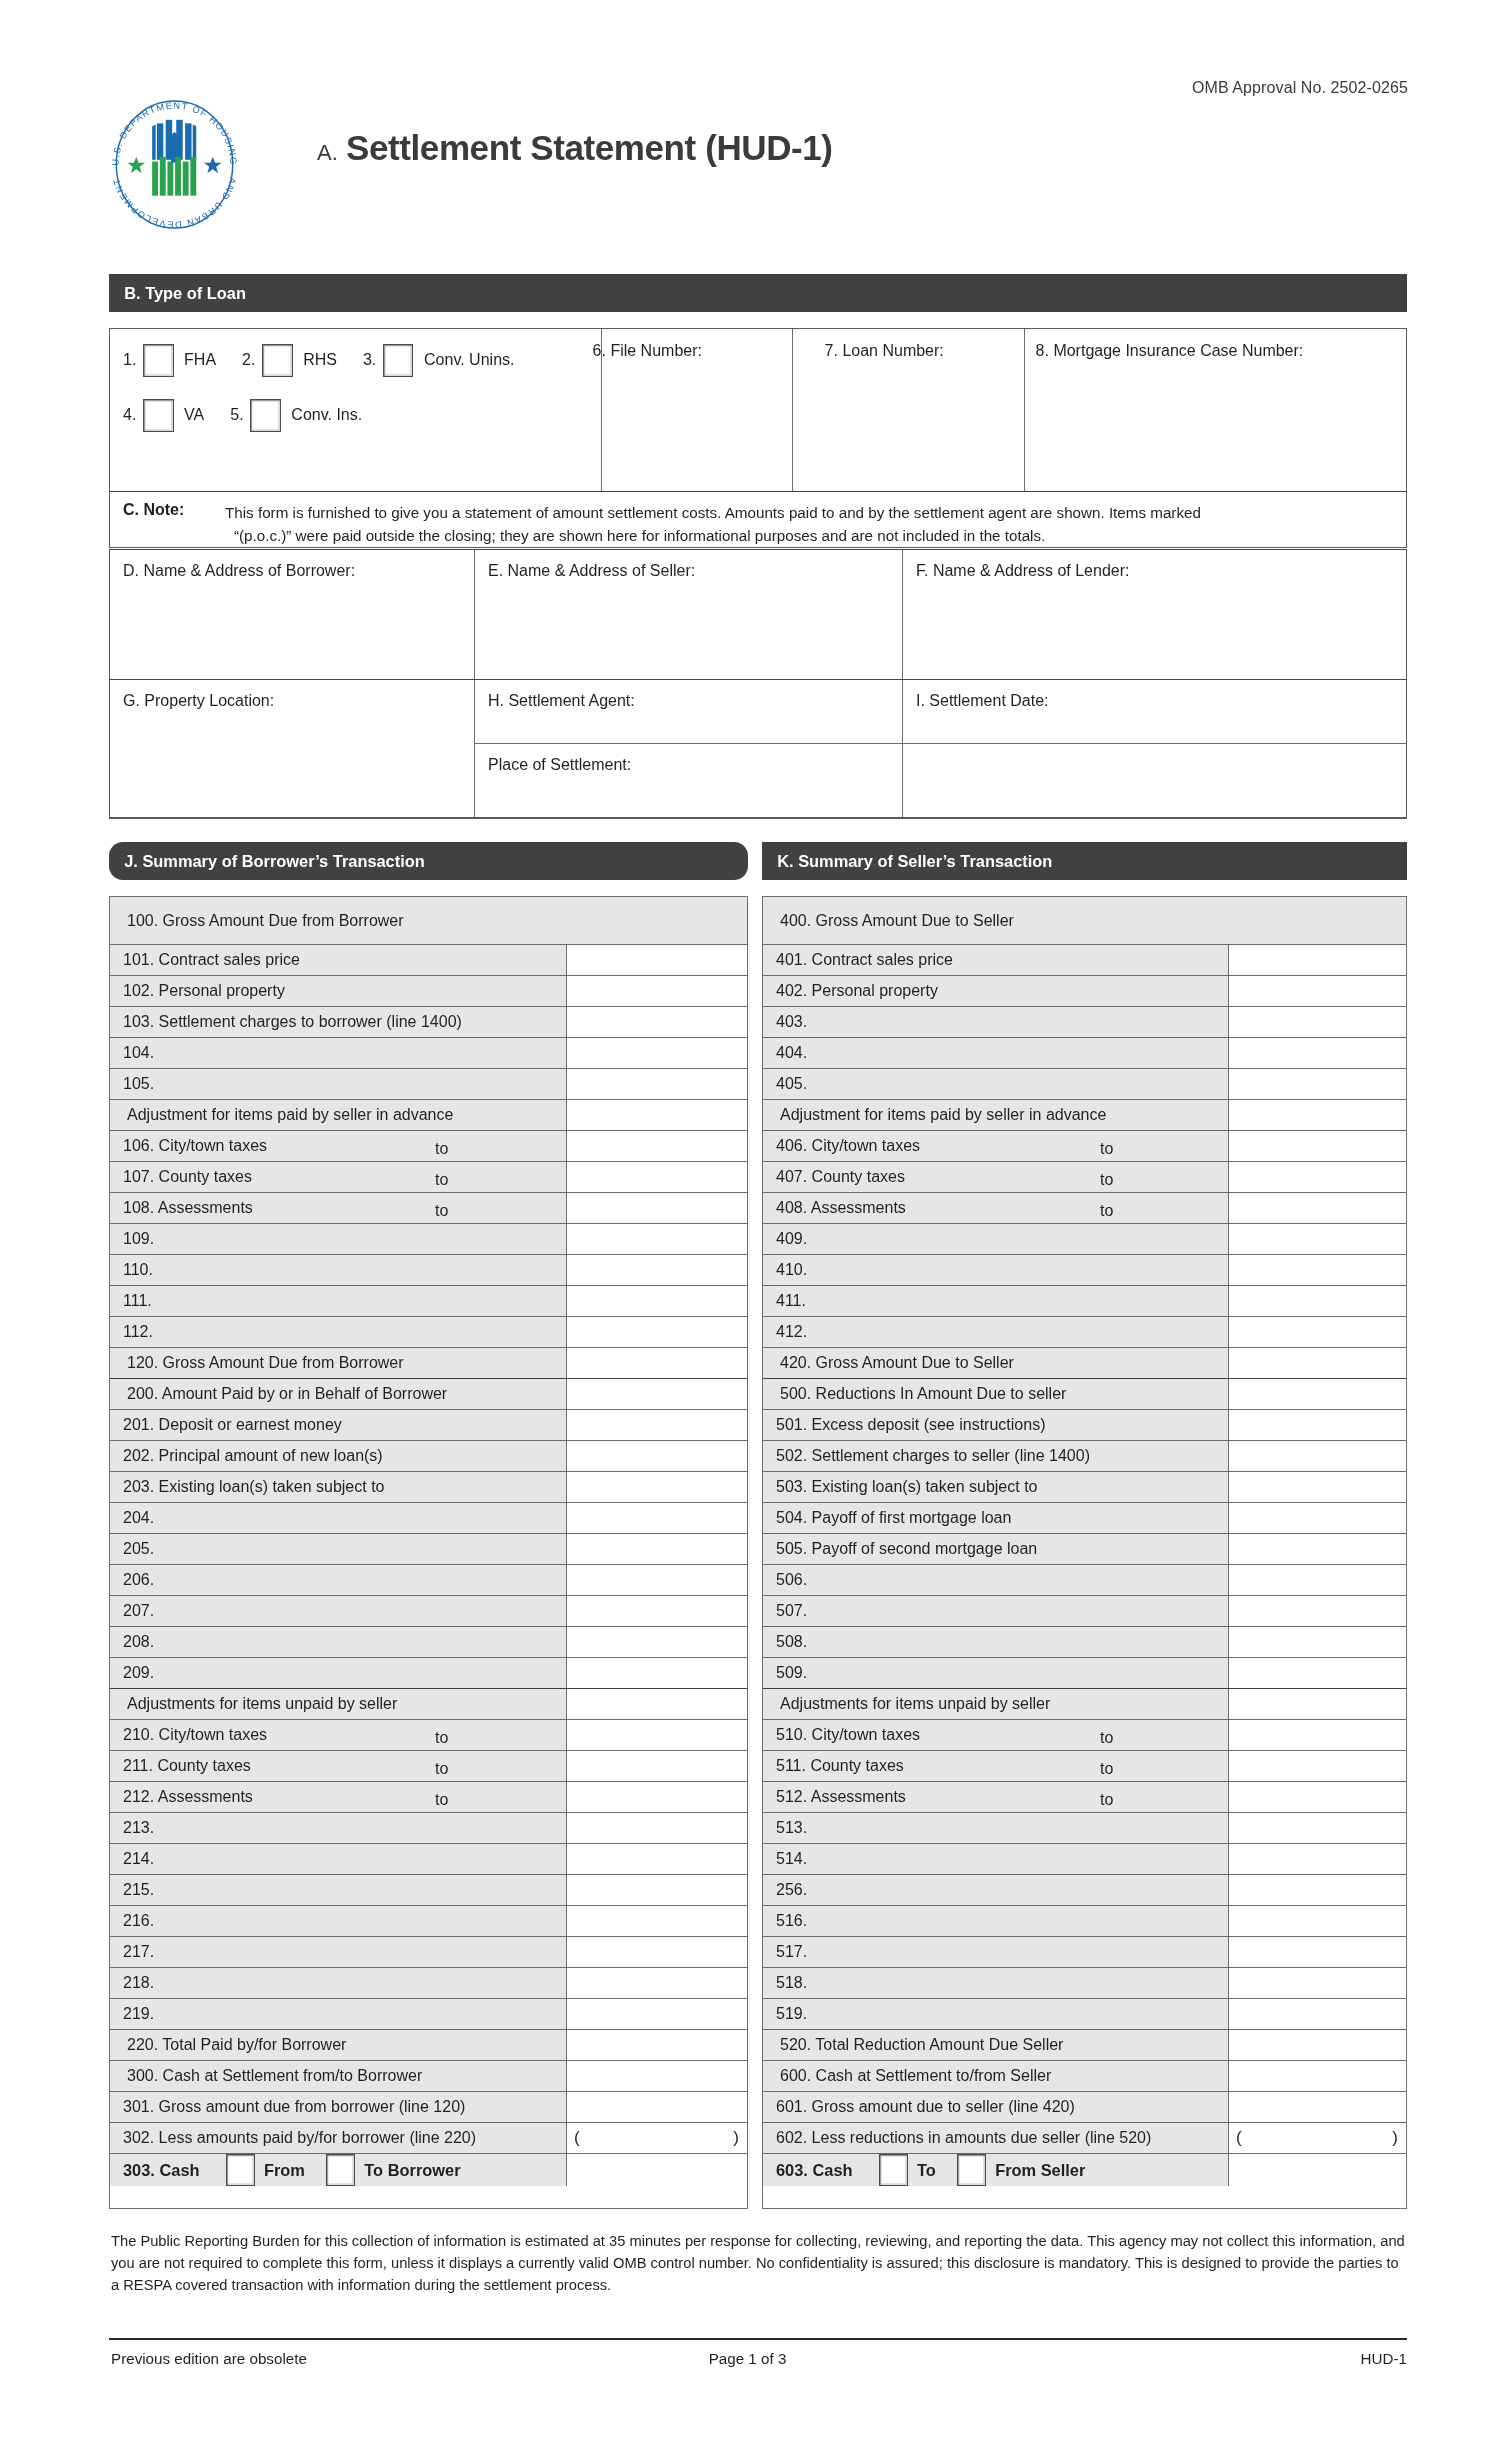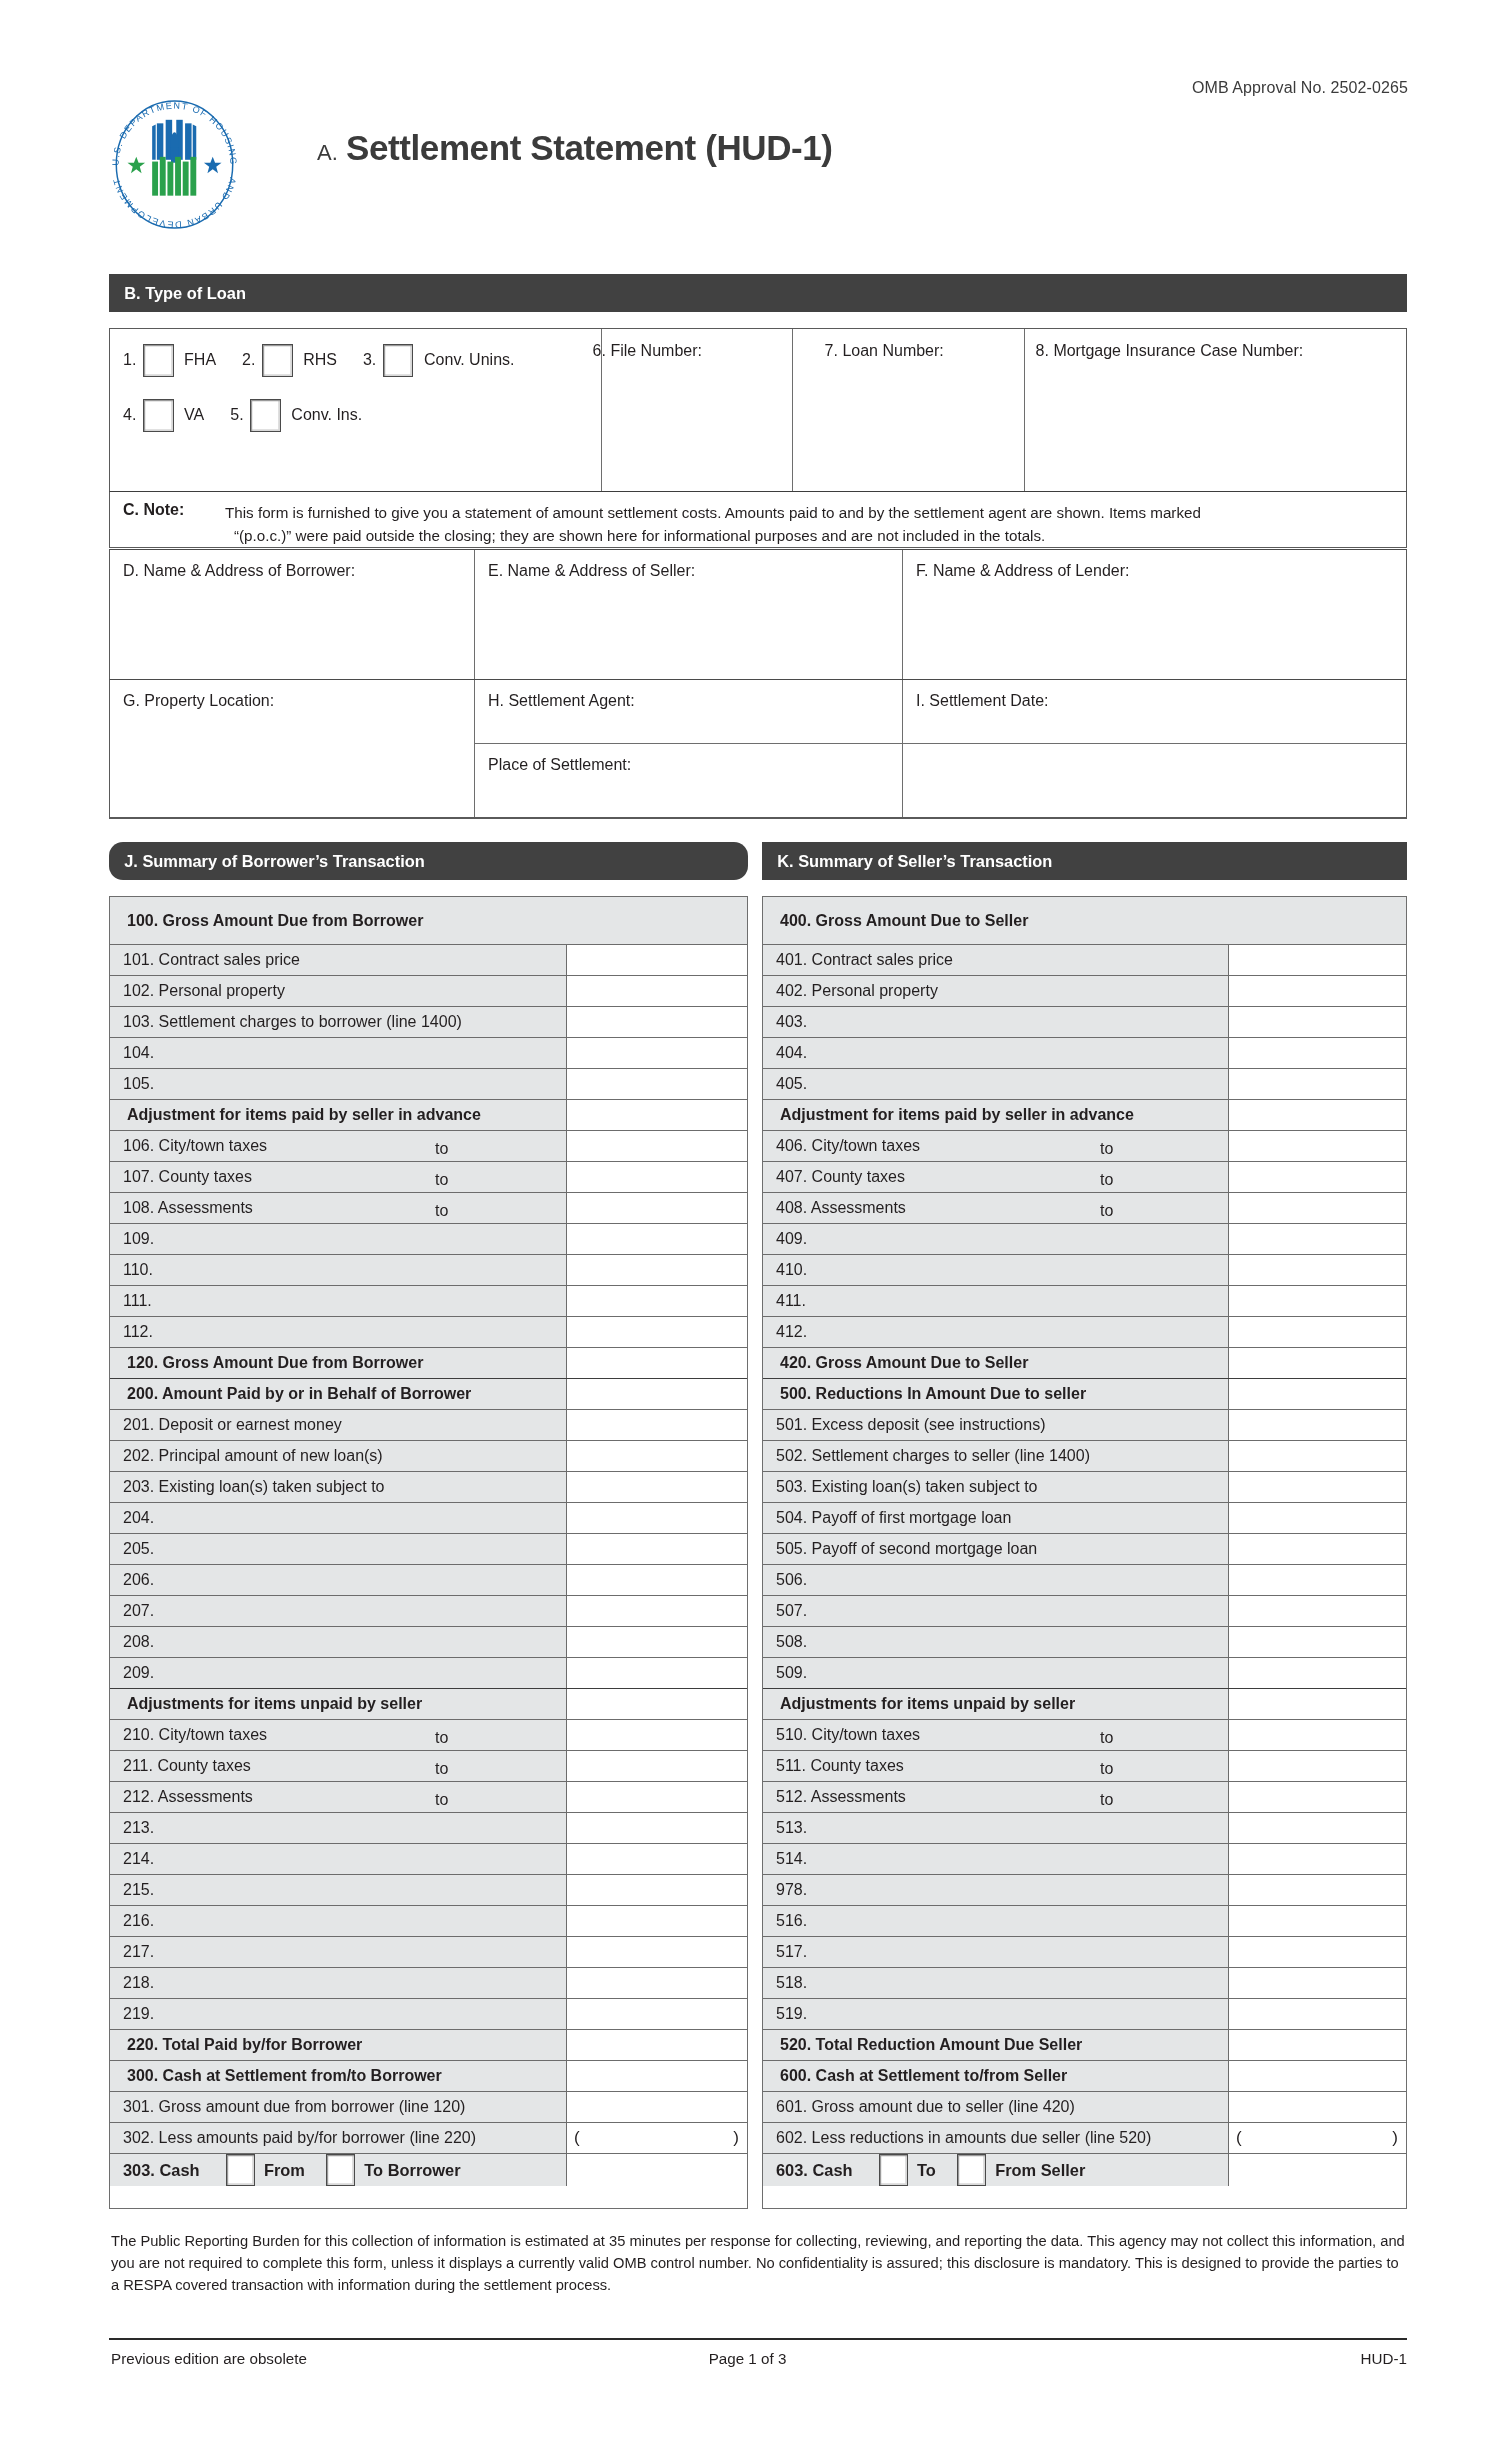--- a/index.html
+++ b/index.html
@@ -227,21 +227,21 @@
     color: #231f20;
     position: relative;
     white-space: nowrap;
     flex: 0 0 auto;
   }
   .tlabel.idt { padding-left: 17.6px; }
   .tbl.left  .tlabel { width: 457px; border-right: 0.6px solid #6c6c6c; }
   .tbl.right .tlabel { width: 466px; border-right: 0.6px solid #6c6c6c; }
   .trow.fullhead .tlabel { width: 100% !important; border-right: none; }
 
-  .tlabel.b { font-weight: bold; padding-left: 17px; }
+  .tlabel.b { font-weight: normal; padding-left: 17px; }
   .to-mark {
     position: absolute;
     left: 325px;
     bottom: 3.5px;
     font-size: 16px;
   }
   .tbl.right .to-mark { left: 337px; }
 
   .tval {
     flex: 1 1 auto;
@@ -723,21 +723,21 @@
       </div>
       <div class="trow">
         <div class="tlabel">513.</div>
         <div class="tval"></div>
       </div>
       <div class="trow">
         <div class="tlabel">514.</div>
         <div class="tval"></div>
       </div>
       <div class="trow">
-        <div class="tlabel">978.</div>
+        <div class="tlabel">256.</div>
         <div class="tval"></div>
       </div>
       <div class="trow">
         <div class="tlabel">516.</div>
         <div class="tval"></div>
       </div>
       <div class="trow">
         <div class="tlabel">517.</div>
         <div class="tval"></div>
       </div>

